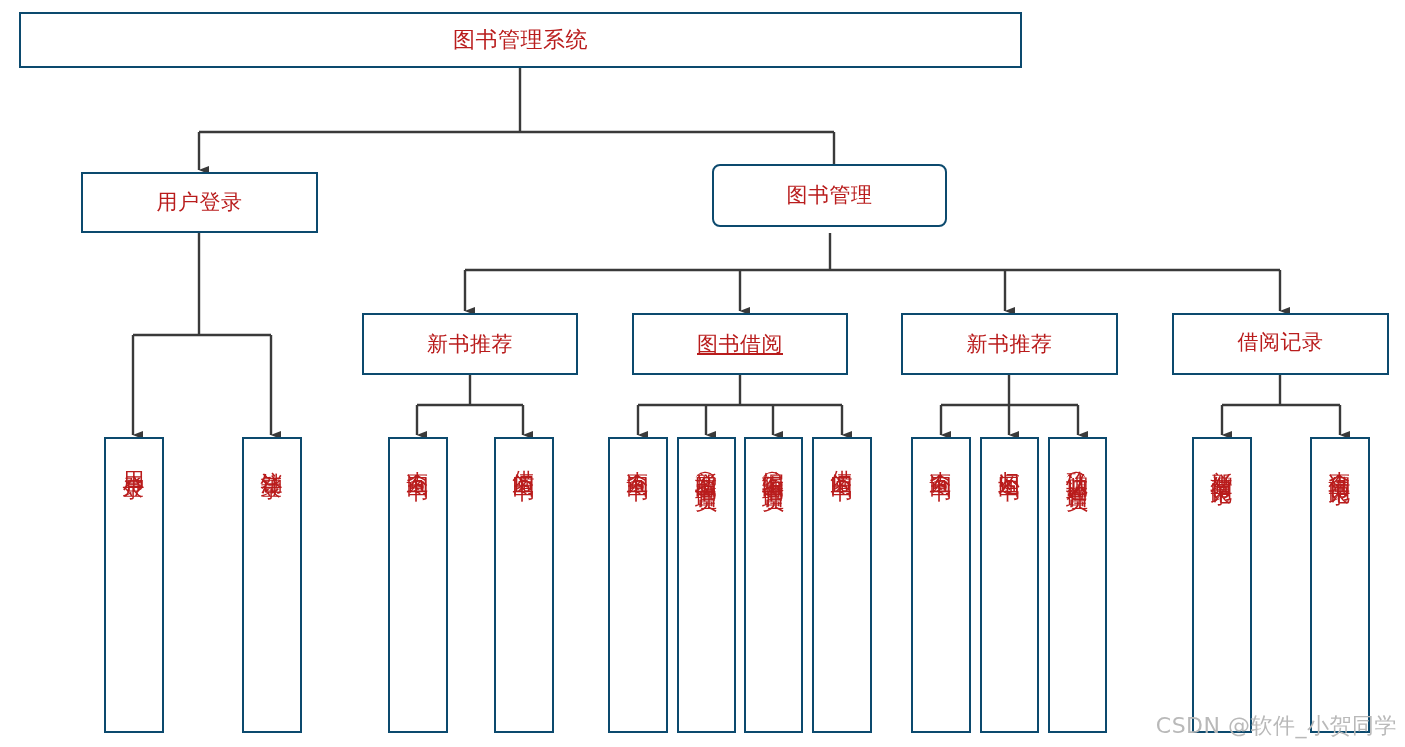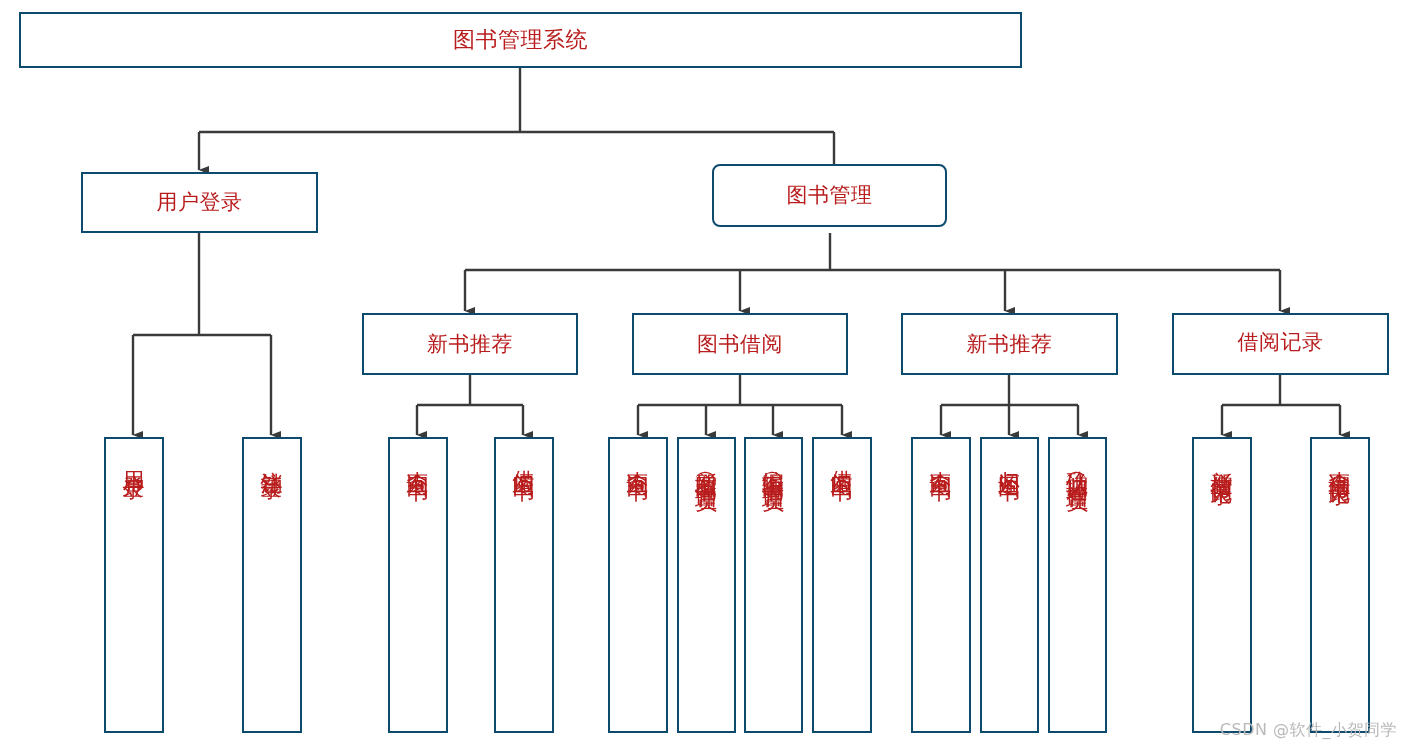--- a/index.html
+++ b/index.html
@@ -61,21 +61,21 @@
     text-orientation: upright;
     font-size: 22px;
     line-height: 1.05;
     letter-spacing: 3px;
     white-space: nowrap;
   }
   #watermark {
     position: absolute;
     right: 8px;
     bottom: 6px;
-    font-size: 16px;
+    font-size: 22px;
     color: #b9b9b9;
     letter-spacing: 0.5px;
     user-select: none;
   }
 </style>
 </head>
 <body>
 
 <div id="diagram-root">
 
@@ -137,21 +137,21 @@
   <div class="node horizontal" style="left:81px; top:172px; width:237px; height:61px;">
     <span class="node-label">用户登录</span>
   </div>
   <div class="node horizontal" style="left:712px; top:164px; width:235px; height:63px;border-radius:8px;">
     <span class="node-label">图书管理</span>
   </div>
 
   <div class="node horizontal" style="left:362px; top:313px; width:216px; height:62px;">
     <span class="node-label">新书推荐</span>
   </div>
-  <div class="node horizontal" style="left:632px; top:313px; width:216px; height:62px;">
+  <div class="node horizontal" style="left:632px; top:313px; width:216px; height:62px;text-decoration:underline;">
     <span class="node-label">图书借阅</span>
   </div>
   <div class="node horizontal" style="left:901px; top:313px; width:217px; height:62px;">
     <span class="node-label">新书推荐</span>
   </div>
   <div class="node horizontal" style="left:1172px; top:313px; width:217px; height:62px;font-family:Liberation Mono, monospace;">
     <span class="node-label">借阅记录</span>
   </div>
 
   <div class="node vertical" style="left:104px; top:437px; width:60px; height:296px;">

